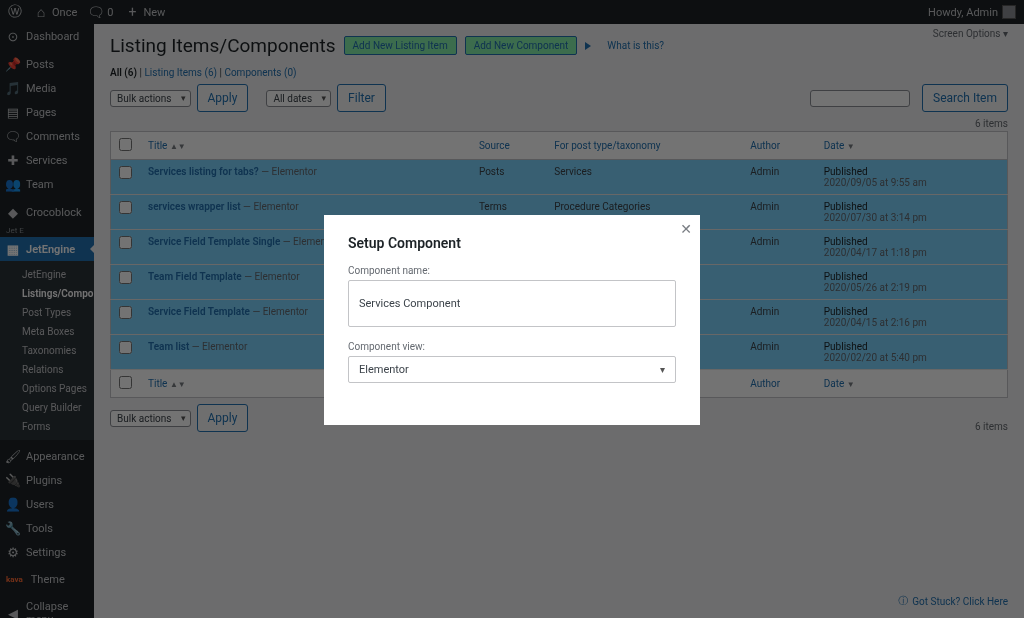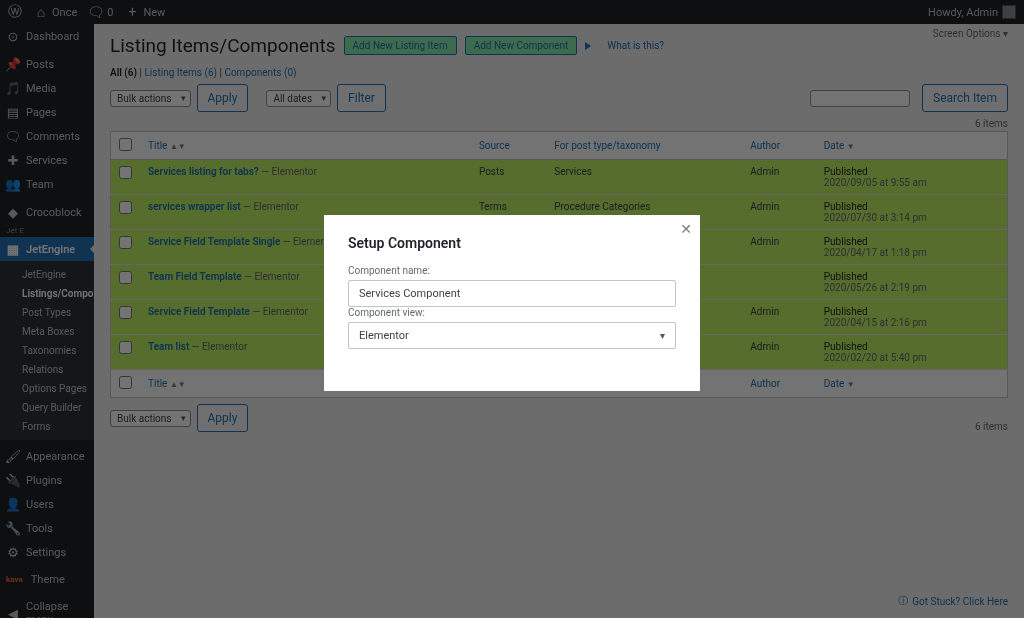--- a/index.html
+++ b/index.html
@@ -41,40 +41,40 @@
 .tablenav { display: flex; justify-content: space-between; align-items: flex-end; margin-bottom: 6px; }
 .tablenav-left { display: flex; gap: 6px; align-items: center; }
 .sel { padding: 2px 18px 2px 6px; border: 1px solid #8c8f94; border-radius: 3px; font-size: 10px; background: #fff; position: relative; }
 .sel::after { content: '▾'; position: absolute; right: 4px; top: 2px; font-size: 9px; color: #555; }
 .btn { padding: 6px 10px; border: 1px solid #2271b1; color: #2271b1; background: #f6f7f7; font-size: 12px; border-radius: 3px; cursor: pointer; }
 .items-count { color: #646970; font-size: 10px; }
 .search-wrap { display: flex; gap: 12px; align-items: center; }
 .search-input { width: 100px; padding: 2px 6px; border: 1px solid #8c8f94; border-radius: 3px; font-size: 10px; }
 
 
-.list-table { width: 100%; border: 1px solid #c3c4c7; border-collapse: collapse; background: #bef264; font-size: 10px; }
+.list-table { width: 100%; border: 1px solid #c3c4c7; border-collapse: collapse; background: #7dd3fc; font-size: 10px; }
 .list-table th { text-align: left; padding: 6px 8px; background: #fff; font-weight: 400; color: #2271b1; border-bottom: 1px solid #c3c4c7; }
 .list-table td { padding: 6px 8px; border-bottom: 1px solid #e5e5e5; vertical-align: top; }
 .list-table .cb-col { width: 24px; }
 .row-title { color: #2271b1; font-weight: 600; }
 .row-suffix { color: #646970; font-weight: 400; }
 .status-pub { color: #1d2327; }
 .status-date { color: #646970; }
 .sort-caret { font-size: 8px; color: #787c82; }
 
 .screen-options { position: absolute; right: 16px; top: 4px; font-size: 10px; color: #646970; }
 .help-link { position: absolute; right: 16px; bottom: 10px; color: #2271b1; font-size: 10px; display: flex; align-items: center; gap: 4px; cursor: pointer; }
 
 
 .overlay { position: absolute; inset: 0; background: rgba(0,0,0,0.55); display: flex; align-items: flex-start; justify-content: center; padding-top: 215px; }
 .modal { width: 376px; background: #fff; padding: 20px 24px 24px; position: relative; }
 .modal-close { position: absolute; right: 8px; top: 6px; font-size: 14px; color: #787c82; cursor: pointer; background: none; border: none; }
 .modal-title { font-size: 14px; font-weight: 600; margin-bottom: 14px; color: #1d2327; }
 .modal-label { font-size: 10px; color: #646970; margin-bottom: 4px; }
-.modal-input { width: 100%; padding: 6px 10px; border: 1px solid #c3c4c7; border-radius: 2px; font-size: 11px; color: #3c434a; }
+.modal-input { width: 100%; padding: 16px 10px; border: 1px solid #c3c4c7; border-radius: 2px; font-size: 11px; margin-bottom: 14px; color: #3c434a; }
 .modal-select { width: 100%; padding: 6px 10px; border: 1px solid #c3c4c7; border-radius: 2px; font-size: 11px; margin-bottom: 18px; color: #3c434a; display: flex; justify-content: space-between; align-items: center; cursor: pointer; }
 .modal-btn { width: 100%; padding: 8px; background: #2271b1; color: #fff; border: none; border-radius: 2px; font-size: 11px; cursor: pointer; }
 </style>
 </head>
 <body>
 
 <div class="adminbar">
   <div class="adminbar-left">
     <span class="ab-item">
         <span class="ab-icon">ⓦ</span>

